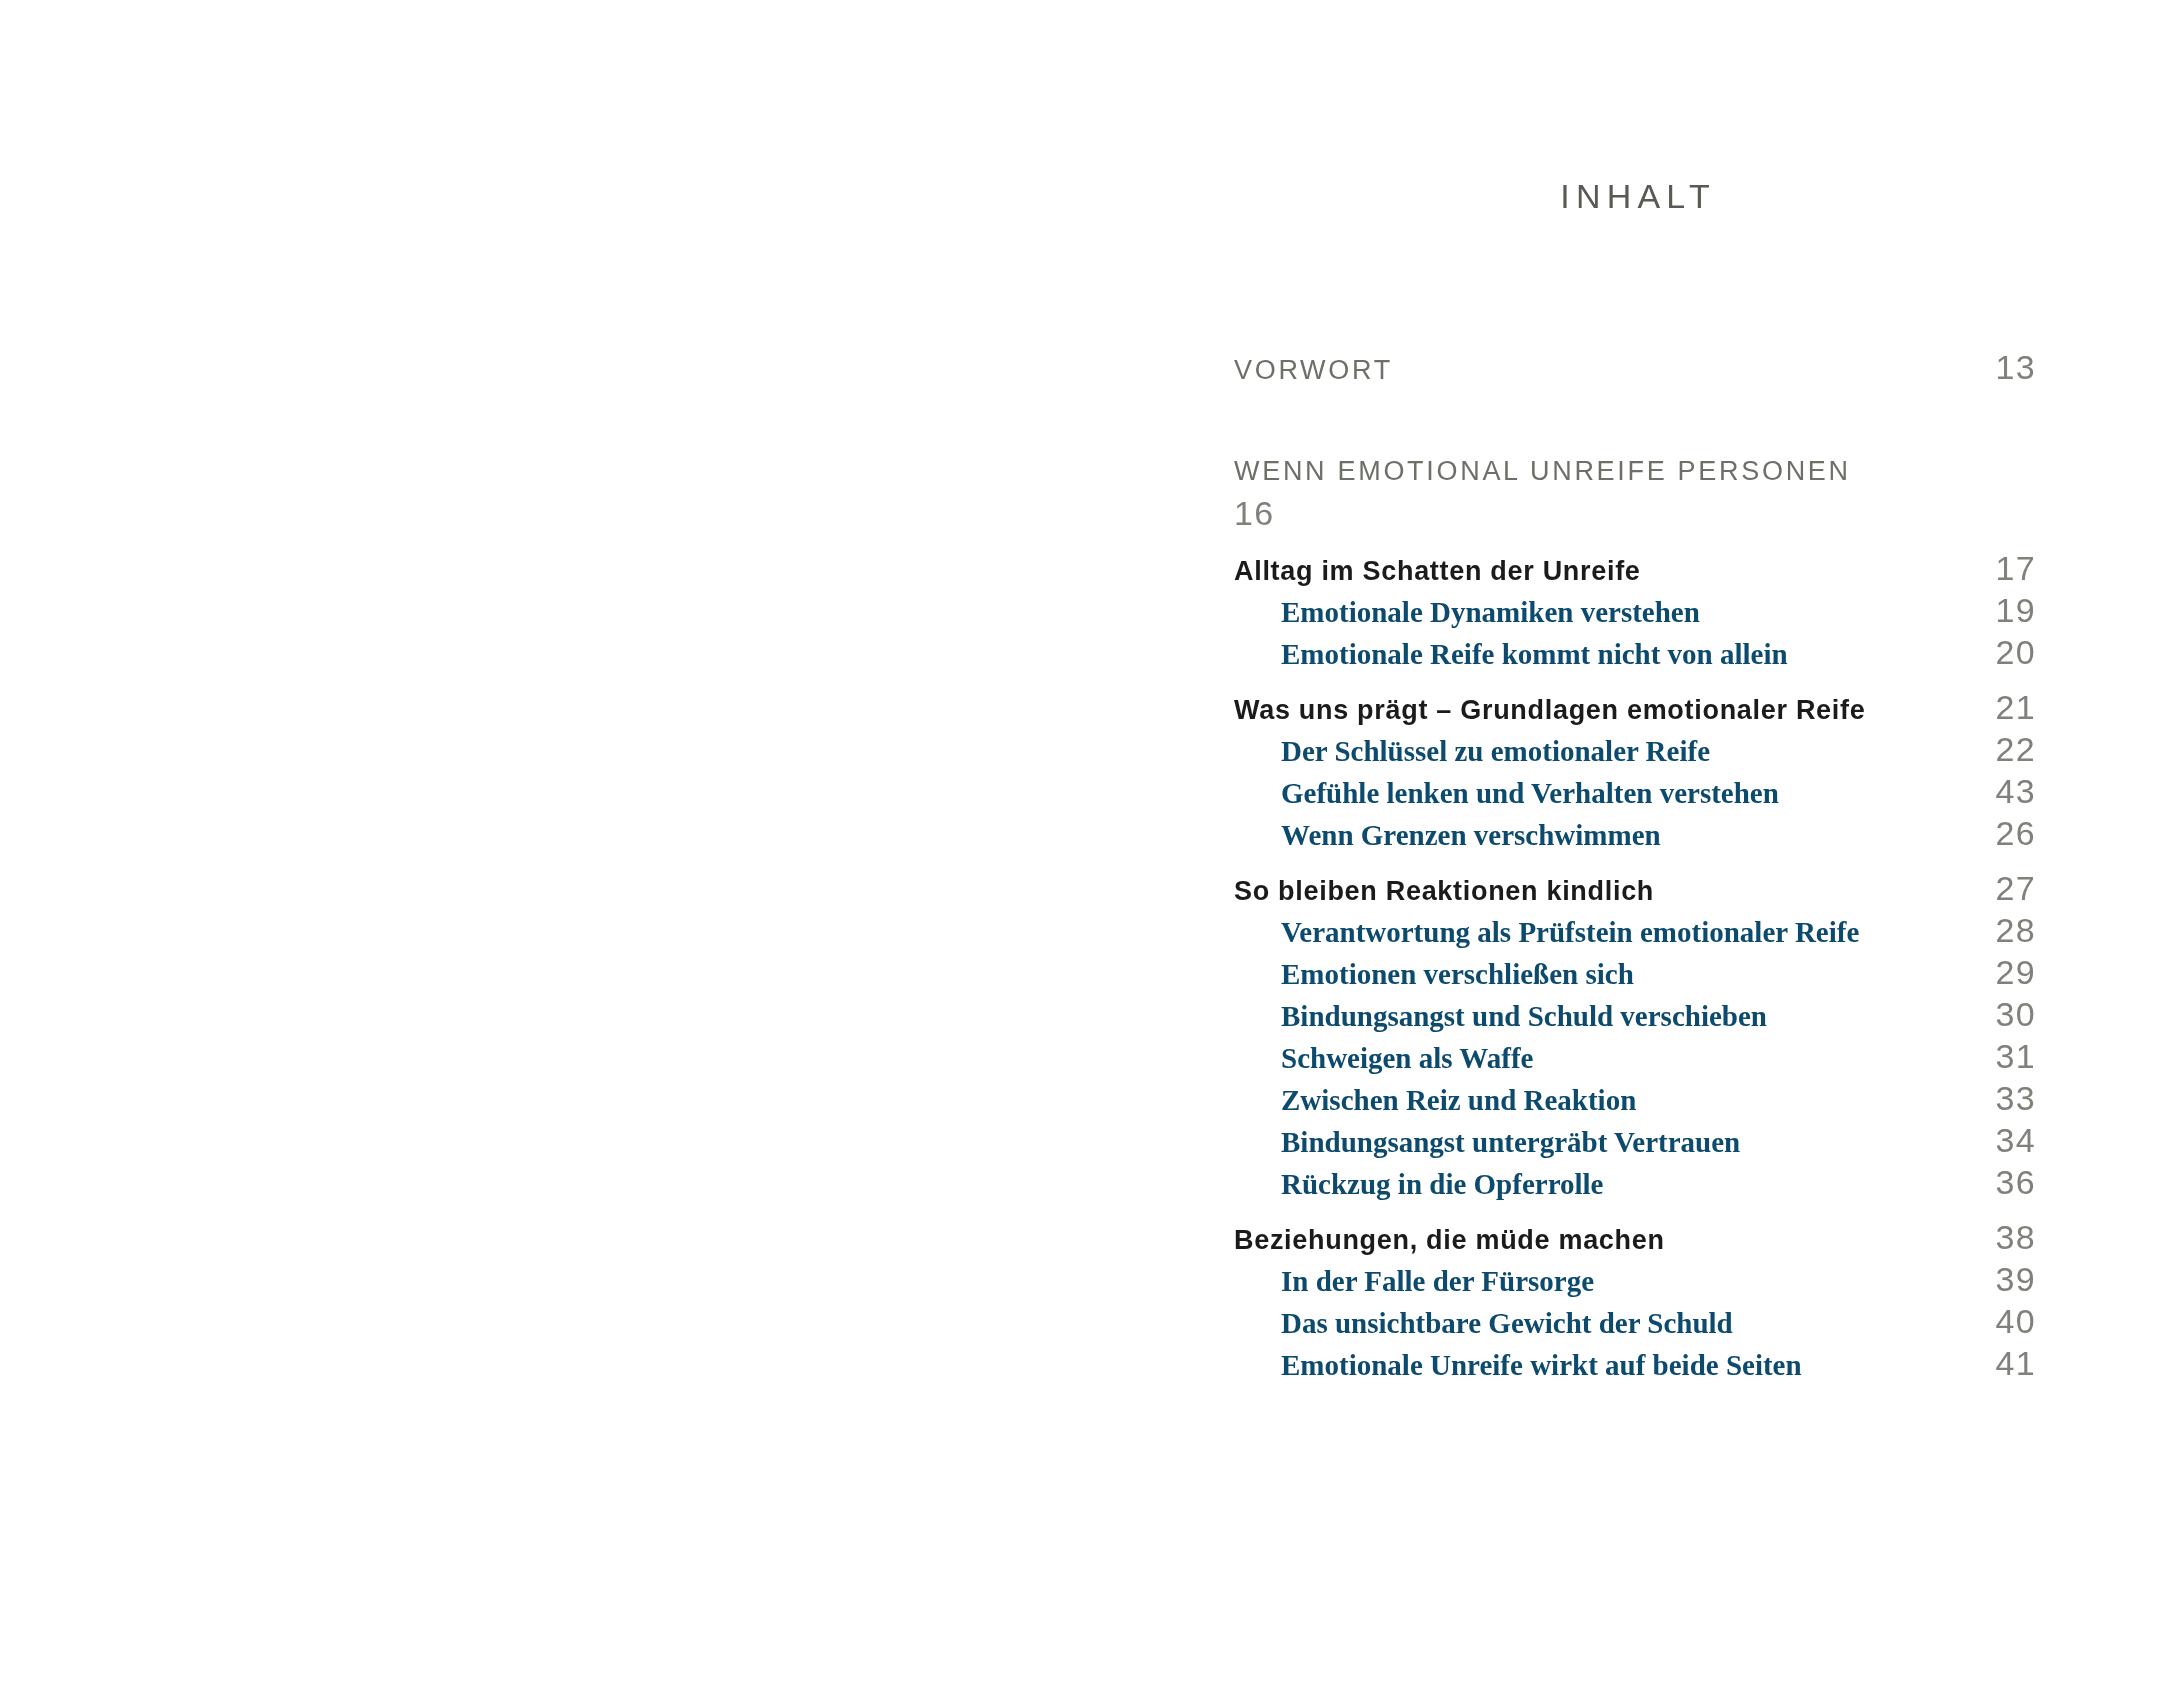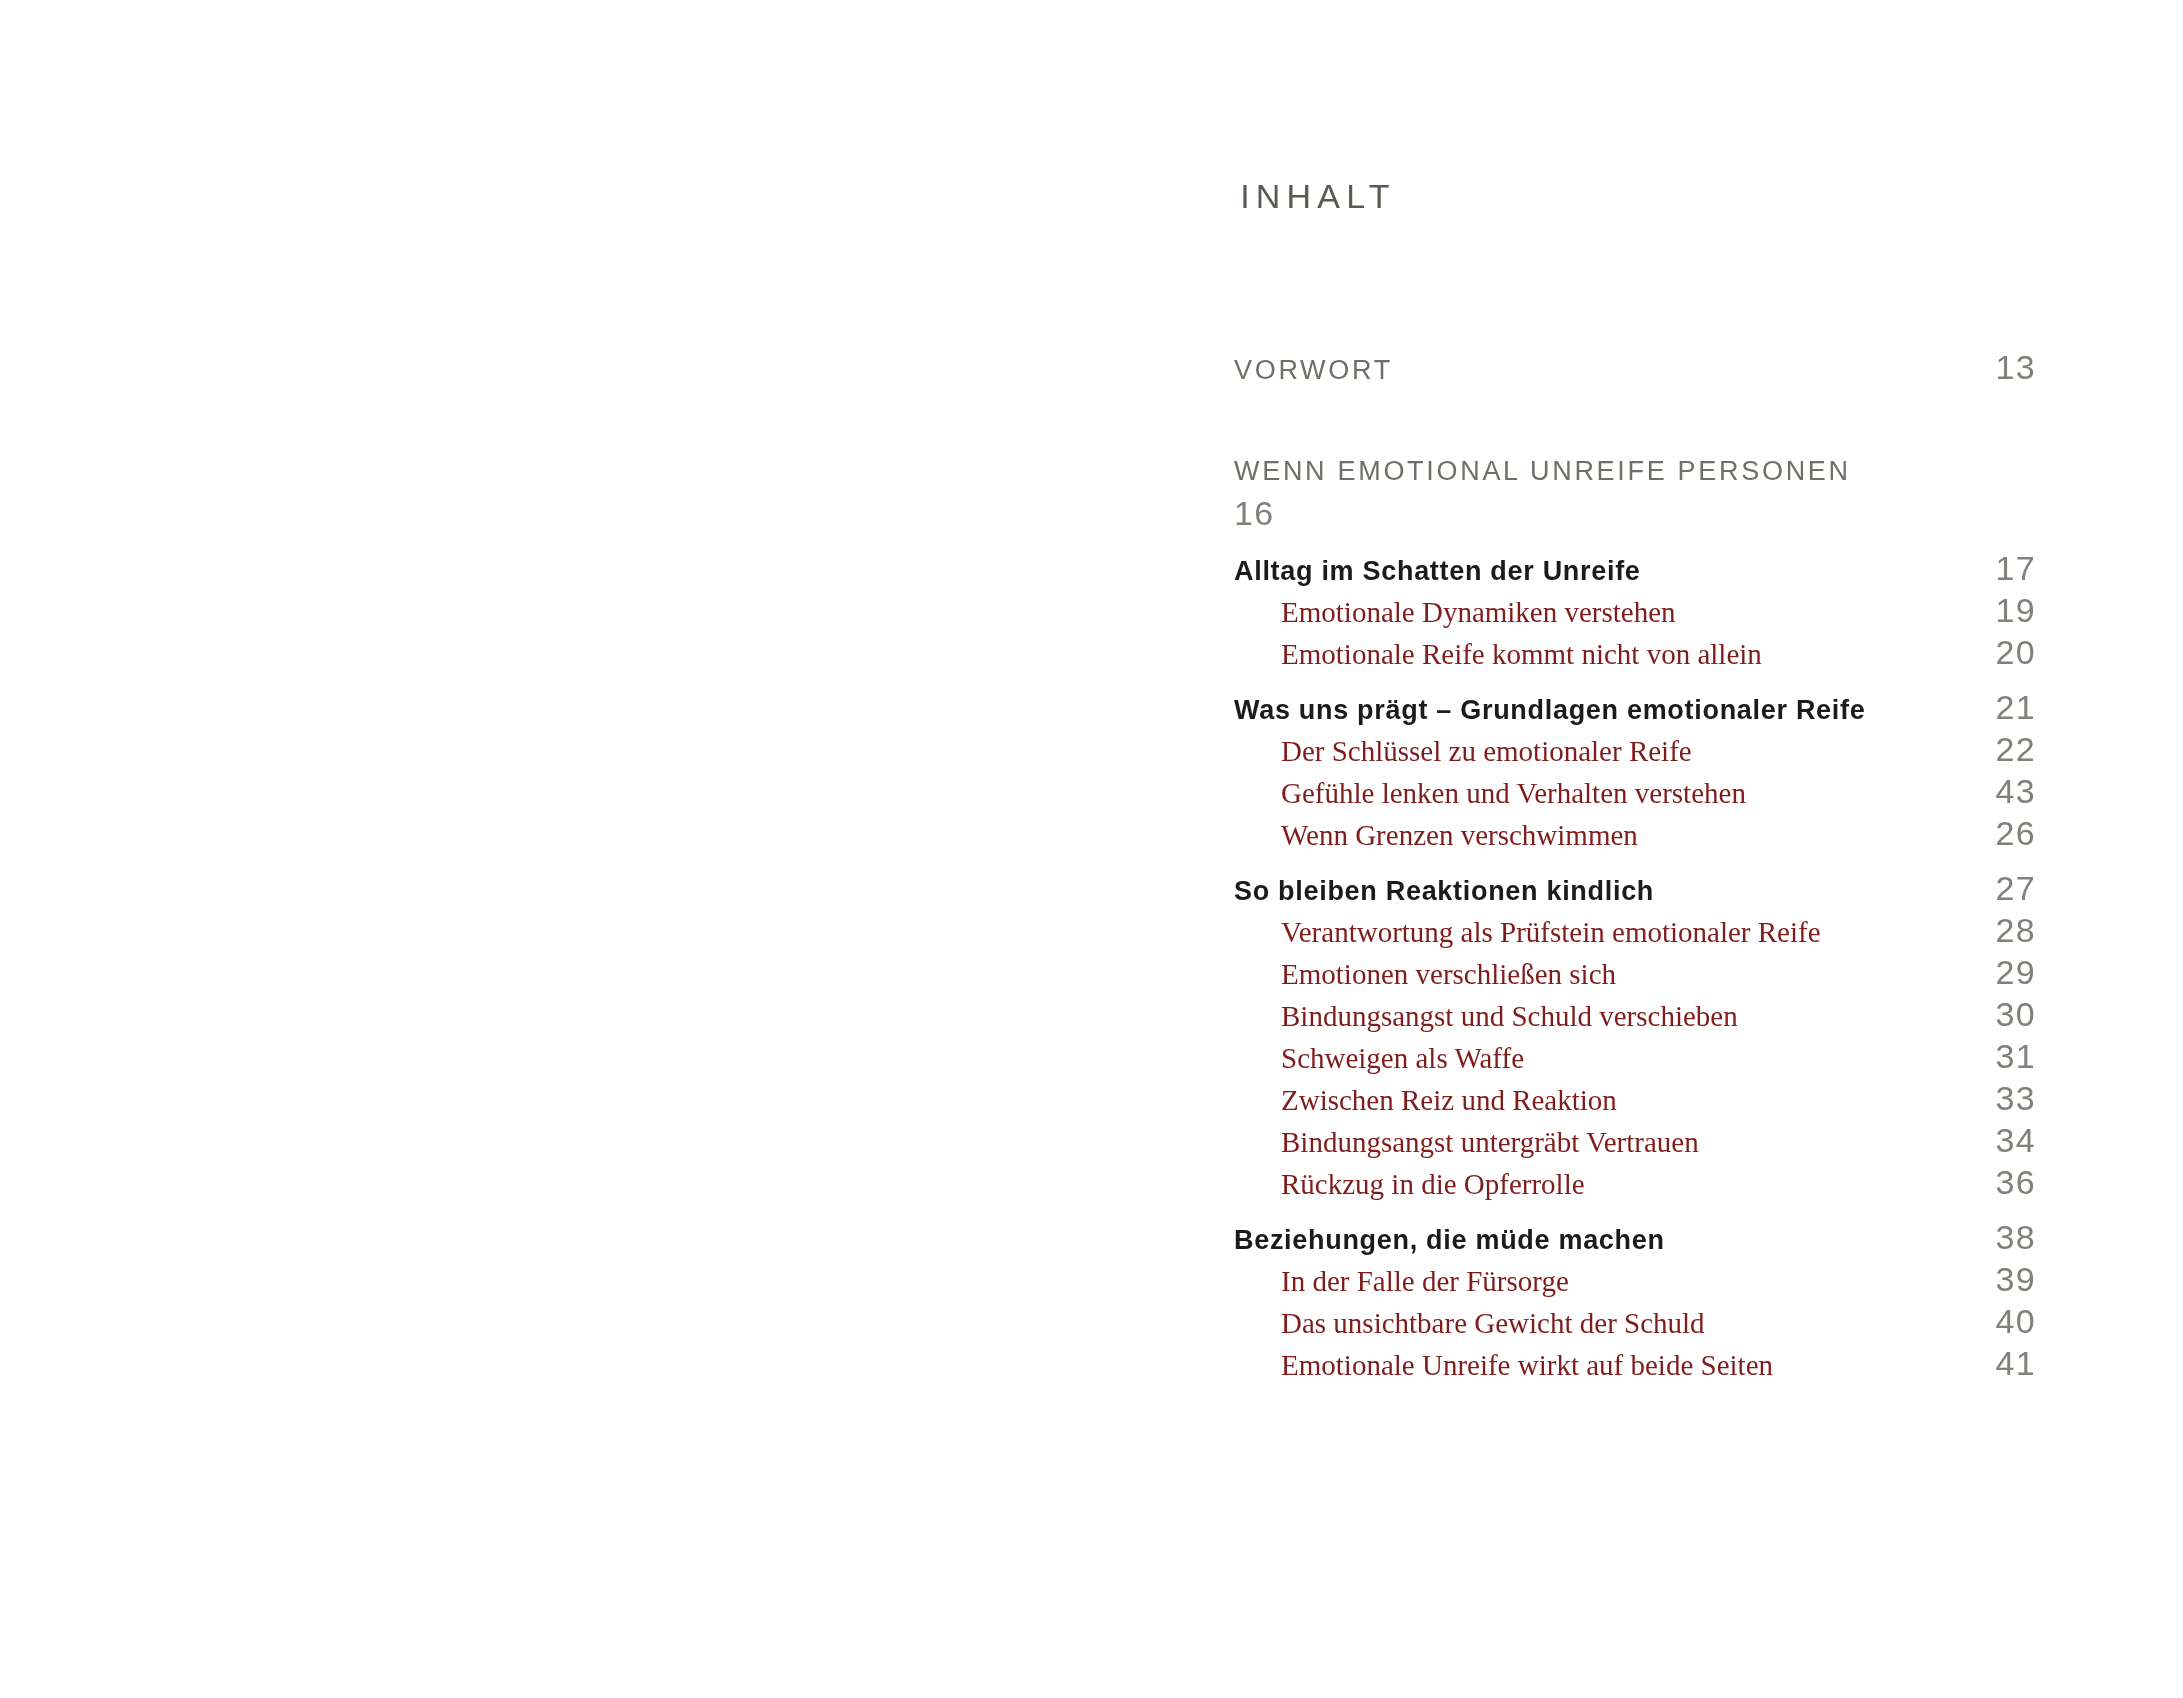--- a/index.html
+++ b/index.html
@@ -20,21 +20,21 @@
   }
   .toc-column {
     position: absolute;
     left: 1234px;
     top: 175px;
     width: 802px;
   }
   .toc-title {
     display: block;
     width: 100%;
-    text-align: left;
+    text-align: center;
     font-size: 34px;
     font-weight: 400;
     letter-spacing: 6.2px;
     text-indent: 6.2px; 
     color: #5a5952;
     line-height: 42px;
     height: 42px;
   }
   .toc-list {
     margin-top: 129px;
@@ -57,22 +57,23 @@
   }
   .chapter .label {
     font-size: 27px;
     font-weight: 700;
     letter-spacing: 0.7px;
     color: #1b1b1b;
   }
   .sub .label {
     font-family: "Liberation Serif", serif;
     font-size: 29px;
-    color: #7f1d1d;
+    color: #0c4a6e;
     margin-left: 47px;
+    font-weight: bold;
   }
   .pagenum {
     font-size: 34px;
     font-weight: 400;
     letter-spacing: 1.4px;
     color: #81807a;
   }
 </style>
 </head>
 <body>

